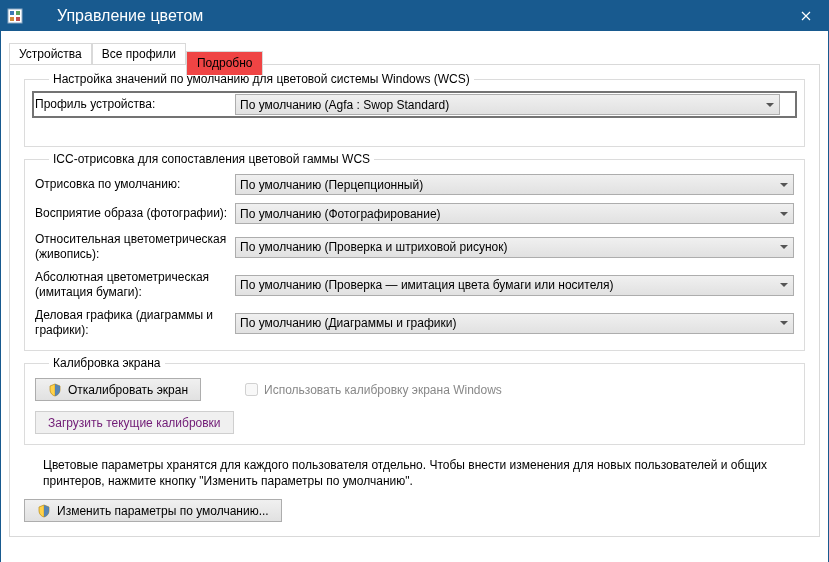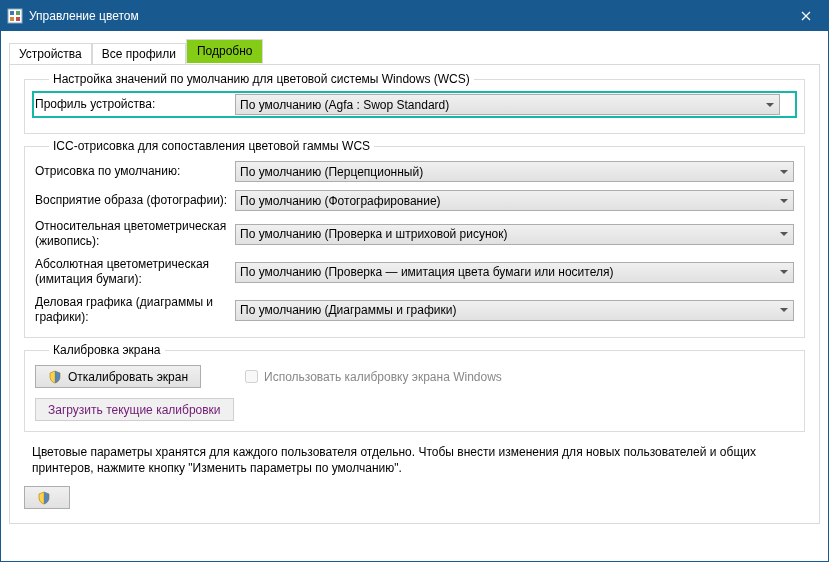--- a/index.html
+++ b/index.html
@@ -24,21 +24,21 @@
     color: #fff;
     display: flex;
     align-items: center;
     padding: 0 0 0 6px;
   }
   .titlebar .icon {
     width: 16px; height: 16px;
     margin-right: 6px;
     display: inline-flex; align-items:center; justify-content:center;
   }
-  .titlebar .title { flex: 1; font-size: 12px; }
+  .titlebar .title { flex: 1; font-size: 16px; margin-left: 28px; }
   .titlebar .close {
     width: 45px; height: 30px;
     display: flex; align-items:center; justify-content:center;
     color: #fff;
   }
   .body {
     flex: 1;
     padding: 8px 8px 8px 8px;
     background: #fff;
     position: relative;
@@ -53,26 +53,26 @@
     border-bottom: none;
     background: #fff;
     padding: 3px 9px 4px 9px;
     font-size: 12px;
     margin-right: 0px;
     position: relative;
     top: 1px;
     color: #000;
   }
   .tab.active {
-    background: #84cc16;
+    background: #ef4444;
     border: 1px solid #d9d9d9;
     border-bottom: 1px solid #fff;
     z-index: 2;
     padding: 4px 10px 5px 10px;
-    top: 0px;
+    top: 12px;
   }
   .tabpanel {
     border: 1px solid #d9d9d9;
     padding: 14px 14px 14px 14px;
     position: relative;
     z-index: 1;
   }
   .groupbox {
     border: 1px solid #dcdcdc;
     margin-bottom: 12px;
@@ -95,22 +95,22 @@
   }
   .row .label {
     width: 200px;
     padding-right: 6px;
     line-height: 1.25;
   }
   .row .combo {
     flex: 1;
   }
   .row.highlight {
-    border: 2px solid #14b8a6;
-    margin: -3px -3px 5px -3px;
+    border: 2px solid #737373;
+    margin: -3px -3px 18px -3px;
     padding: 1px 15px 1px 1px;
   }
   select.combo, .combo-fake {
     width: 100%;
     height: 21px;
     font: inherit;
     background: #e6e6e6 linear-gradient(#f0f0f0,#e1e1e1);
     border: 1px solid #adadad;
     padding: 1px 18px 1px 4px;
     appearance: none;
@@ -153,21 +153,21 @@
     margin-right: 6px;
     display: inline-flex;
   }
   .checkbox-row {
     display: flex;
     align-items: center;
     color: #888;
   }
   .checkbox-row input { margin-right: 6px; }
   .footer-text {
-    margin: 6px 2px 10px 8px;
+    margin: 6px 2px 10px 19px;
     line-height: 1.35;
   }
   .dialog-footer {
     display: flex;
     justify-content: flex-end;
     padding: 8px 10px 10px 10px;
     background: #fff;
   }
   svg { display: block; }
 </style>
@@ -301,20 +301,21 @@
       <div class="footer-text">Цветовые параметры хранятся для каждого пользователя отдельно. Чтобы внести изменения для новых пользователей и общих принтеров, нажмите кнопку "Изменить параметры по умолчанию".</div>
 
       <button class="btn">
         <span class="shield">
           <svg width="14" height="14" viewBox="0 0 14 14">
             <path d="M7 1 L12 3 V7 C12 10 9.5 12.5 7 13 C4.5 12.5 2 10 2 7 V3 Z" fill="#ffd24a" stroke="#b58a1a" stroke-width="0.7"></path>
             <path d="M7 1 L7 13" stroke="#b58a1a" stroke-width="0.5"></path>
             <path d="M7 1 L12 3 V7 C12 10 9.5 12.5 7 13 Z" fill="#3a78c8" opacity="0.85"></path>
           </svg>
         </span>
+        <span>Изменить параметры по умолчанию...</span>
       </button>
 
     </div>
   </div>
 
   <div class="dialog-footer">
     
   </div>
 
 </div>

